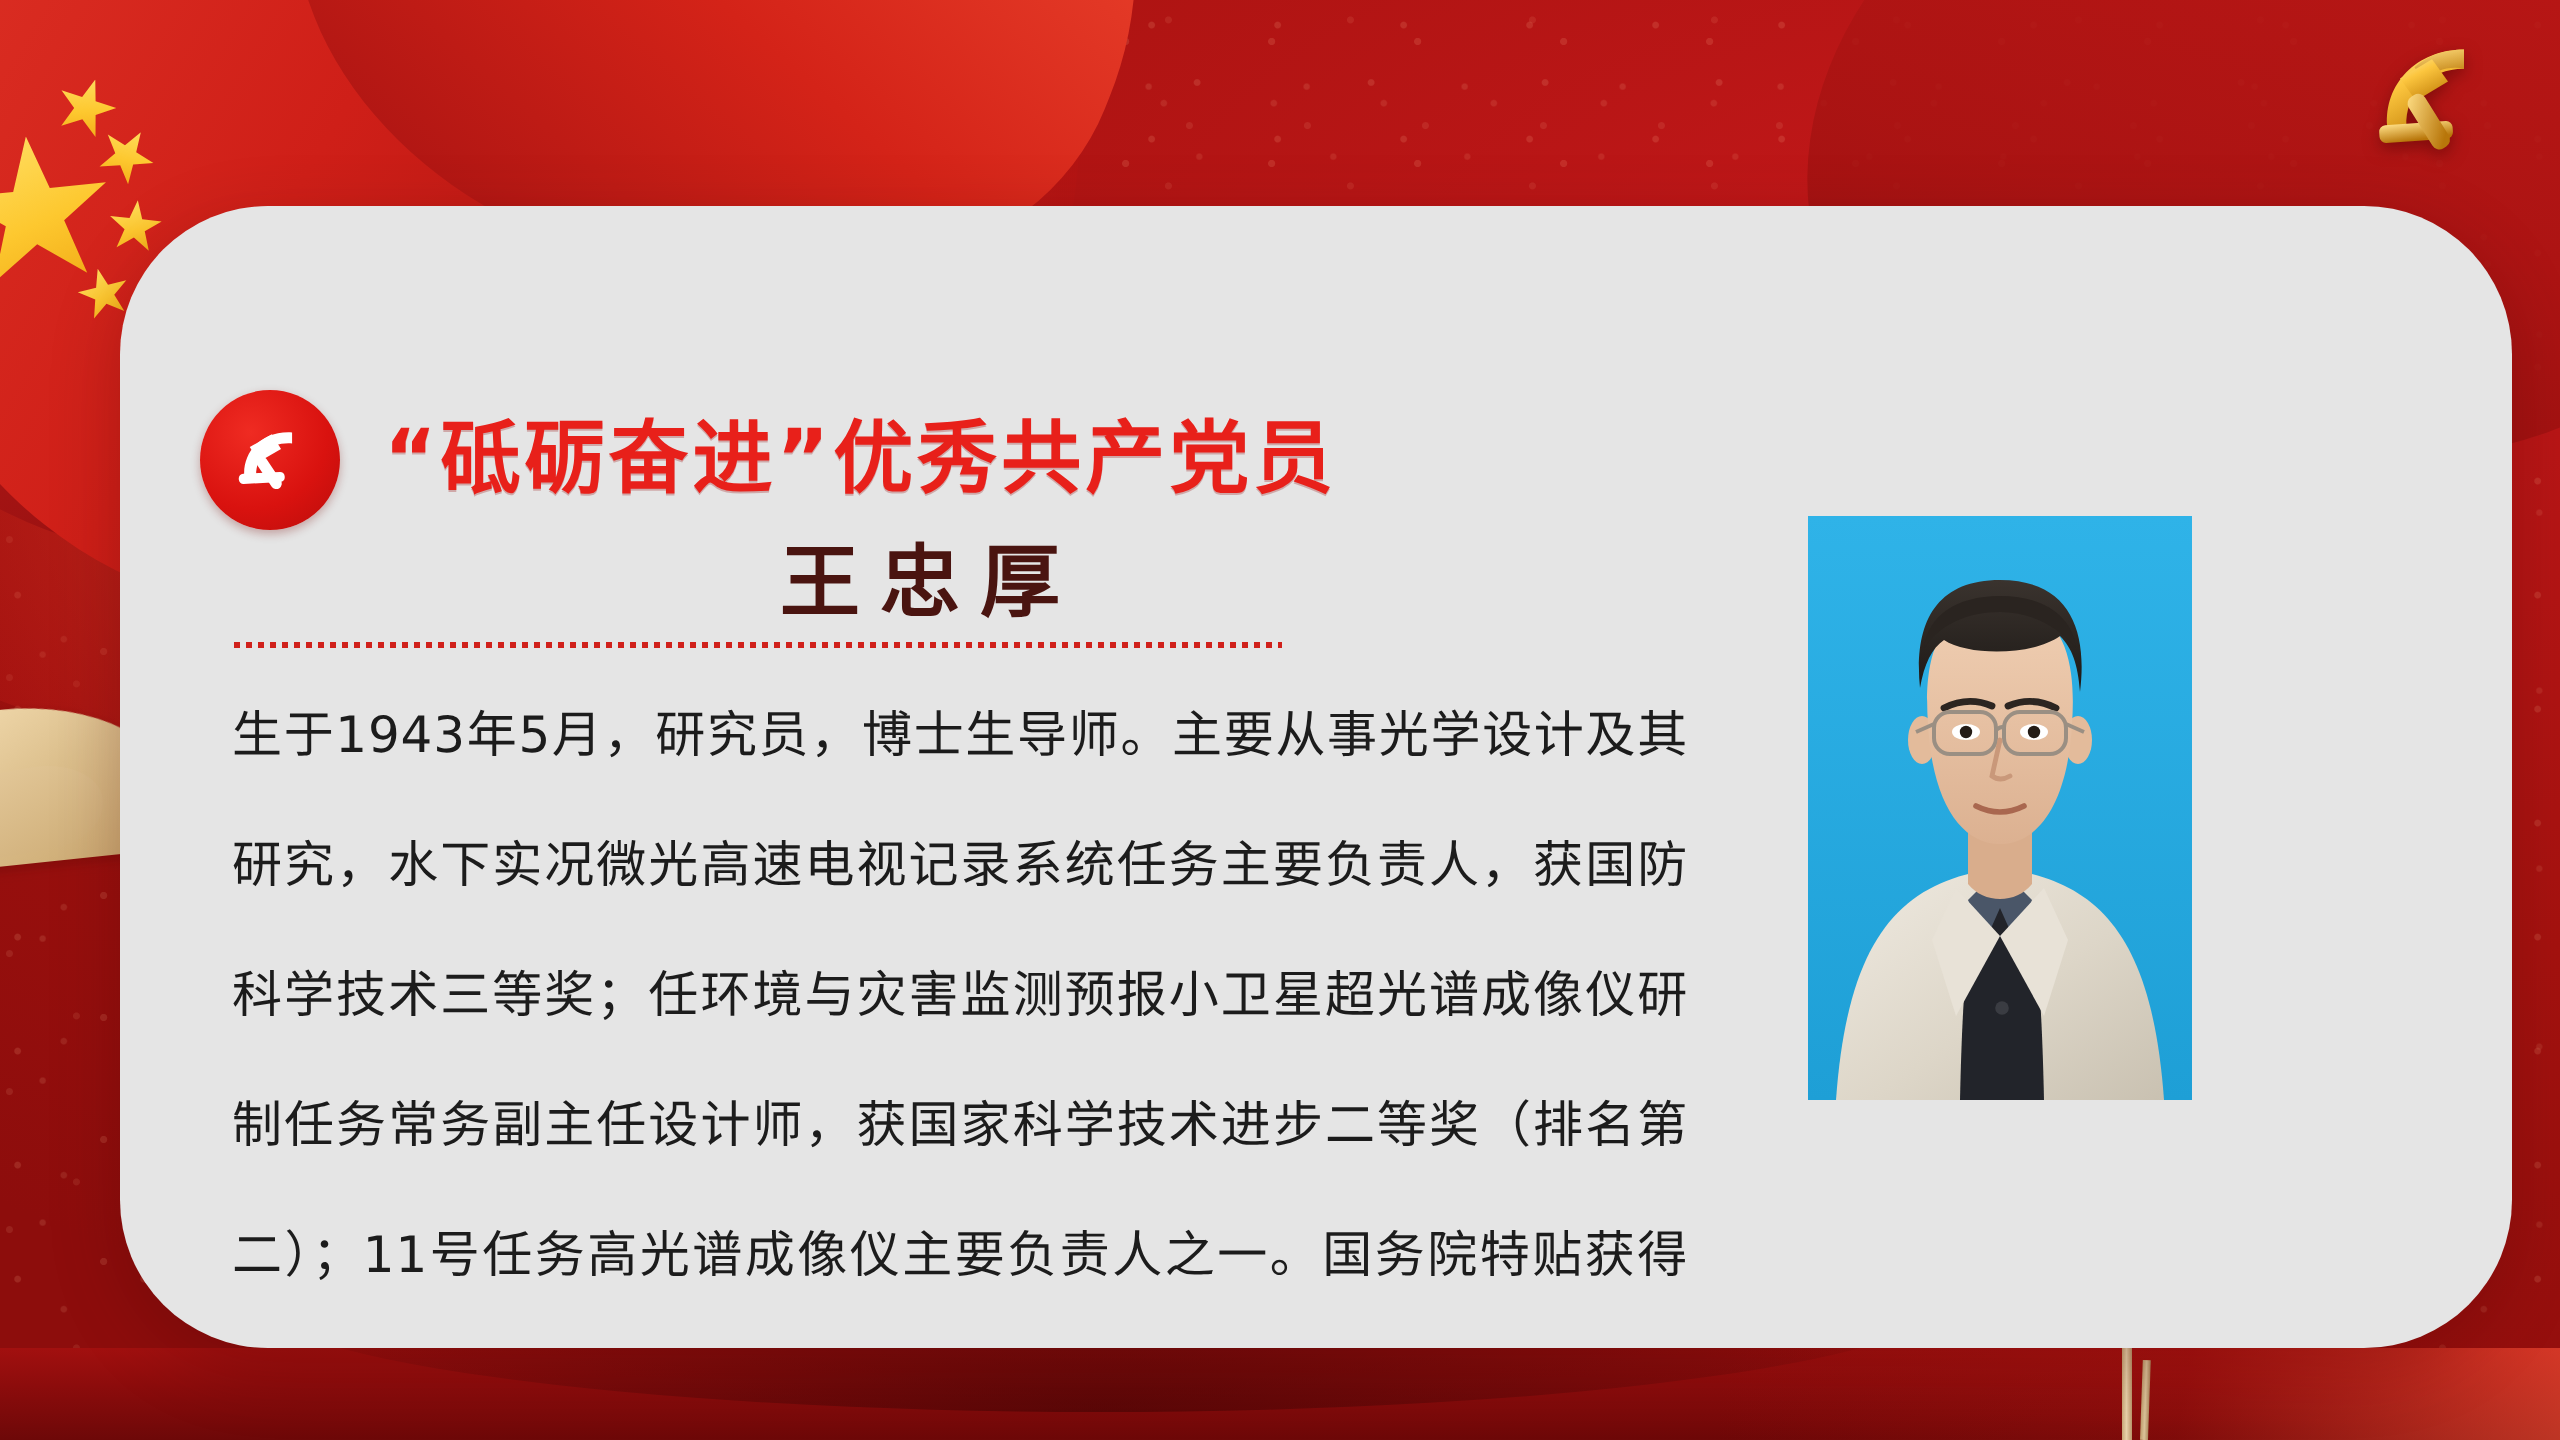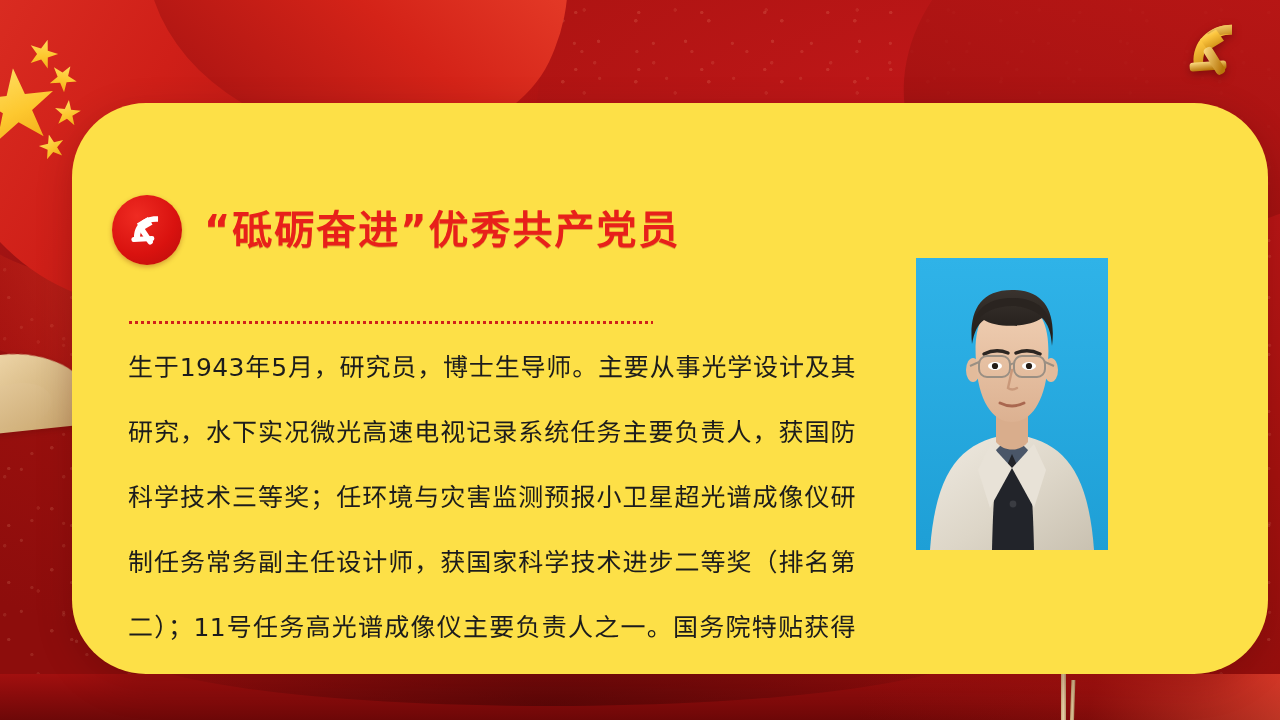--- a/index.html
+++ b/index.html
@@ -136,23 +136,23 @@
   .emblem-tr {
     position:absolute; right:18px; top:12px;
     width:92px; height:80px;
   }
   .emblem-tr svg { width:100%; height:100%; display:block;
     filter:drop-shadow(0 3px 4px rgba(90,6,5,.55)); }
 
   
   .card {
     position:absolute;
-    left:72px; top:103px;
+    left:60px; top:103px;
     width:1196px; height:571px;
-    background:#fde047;
+    background:#e5e5e5;
     border-radius:74px 74px 74px 74px;
     box-shadow:0 10px 34px rgba(70,4,4,.26);
     overflow:hidden;
   }
 
   
   .title-row {
     position:absolute; left:40px; top:92px;
     display:flex; align-items:center; gap:22px;
   }
@@ -283,20 +283,21 @@
           <rect x="16" y="64" width="50" height="11" rx="5" transform="rotate(-3 41 69)" fill="#ffffff"></rect>
 
           <path d="M28 36 L 52 22 L 62 38 L 38 52 Z" fill="#ffffff"></path>
 
           <rect x="43" y="44" width="12" height="40" rx="6" transform="rotate(-34 49 64)" fill="#ffffff"></rect>
         </svg>
       </div>
       <div class="title-main">“砥砺奋进”优秀共产党员</div>
     </div>
 
+    <div class="subject-name">王忠厚</div>
 
     <div class="rule"></div>
 
     <div class="bio">生于1943年5月，研究员，博士生导师。主要从事光学设计及其研究，水下实况微光高速电视记录系统任务主要负责人，获国防科学技术三等奖；任环境与灾害监测预报小卫星超光谱成像仪研制任务常务副主任设计师，获国家科学技术进步二等奖（排名第二）；11号任务高光谱成像仪主要负责人之一。国务院特贴获得者。</div>
 
     <div class="portrait">
       <svg viewBox="0 0 192 292" preserveAspectRatio="xMidYMid slice" aria-hidden="true">
         <defs>
           <linearGradient id="bgsky" x1="0" y1="0" x2="0" y2="1">
             <stop offset="0%" stop-color="#2fb3e8"></stop>

